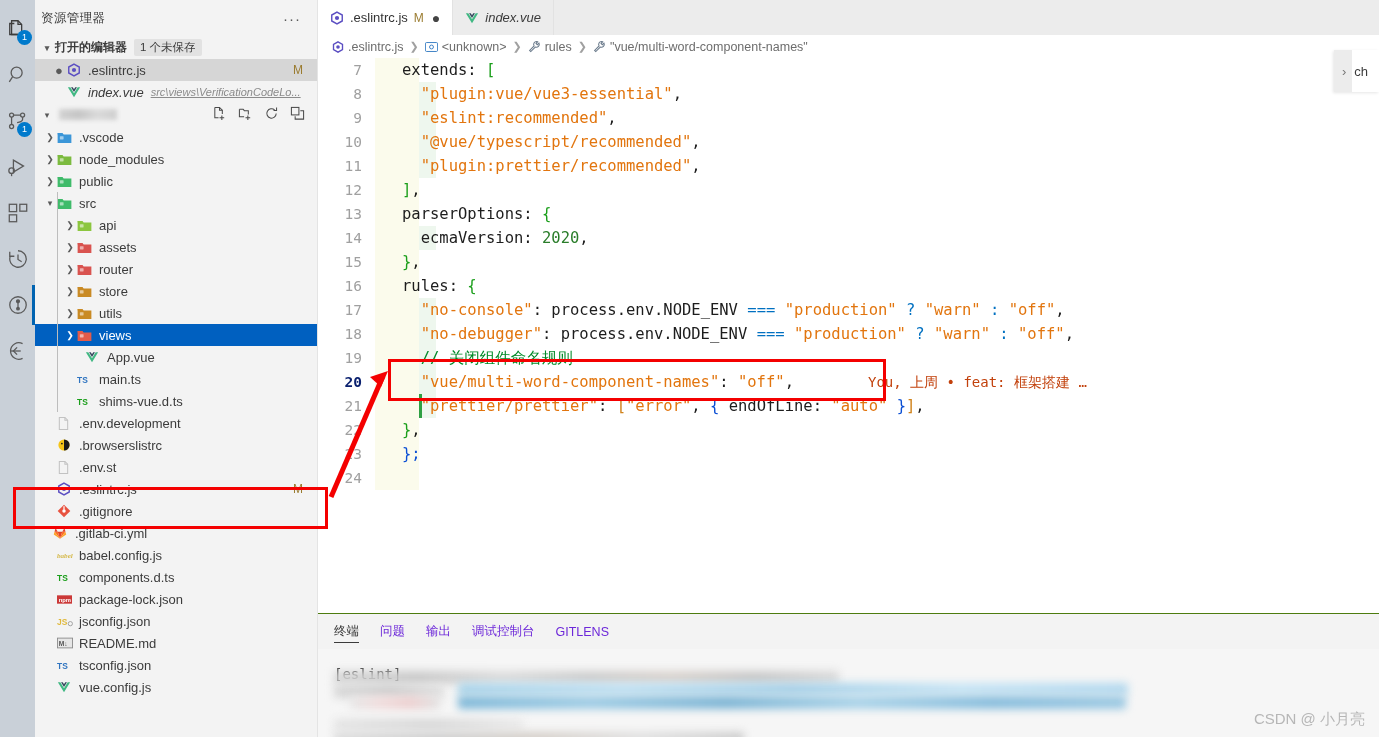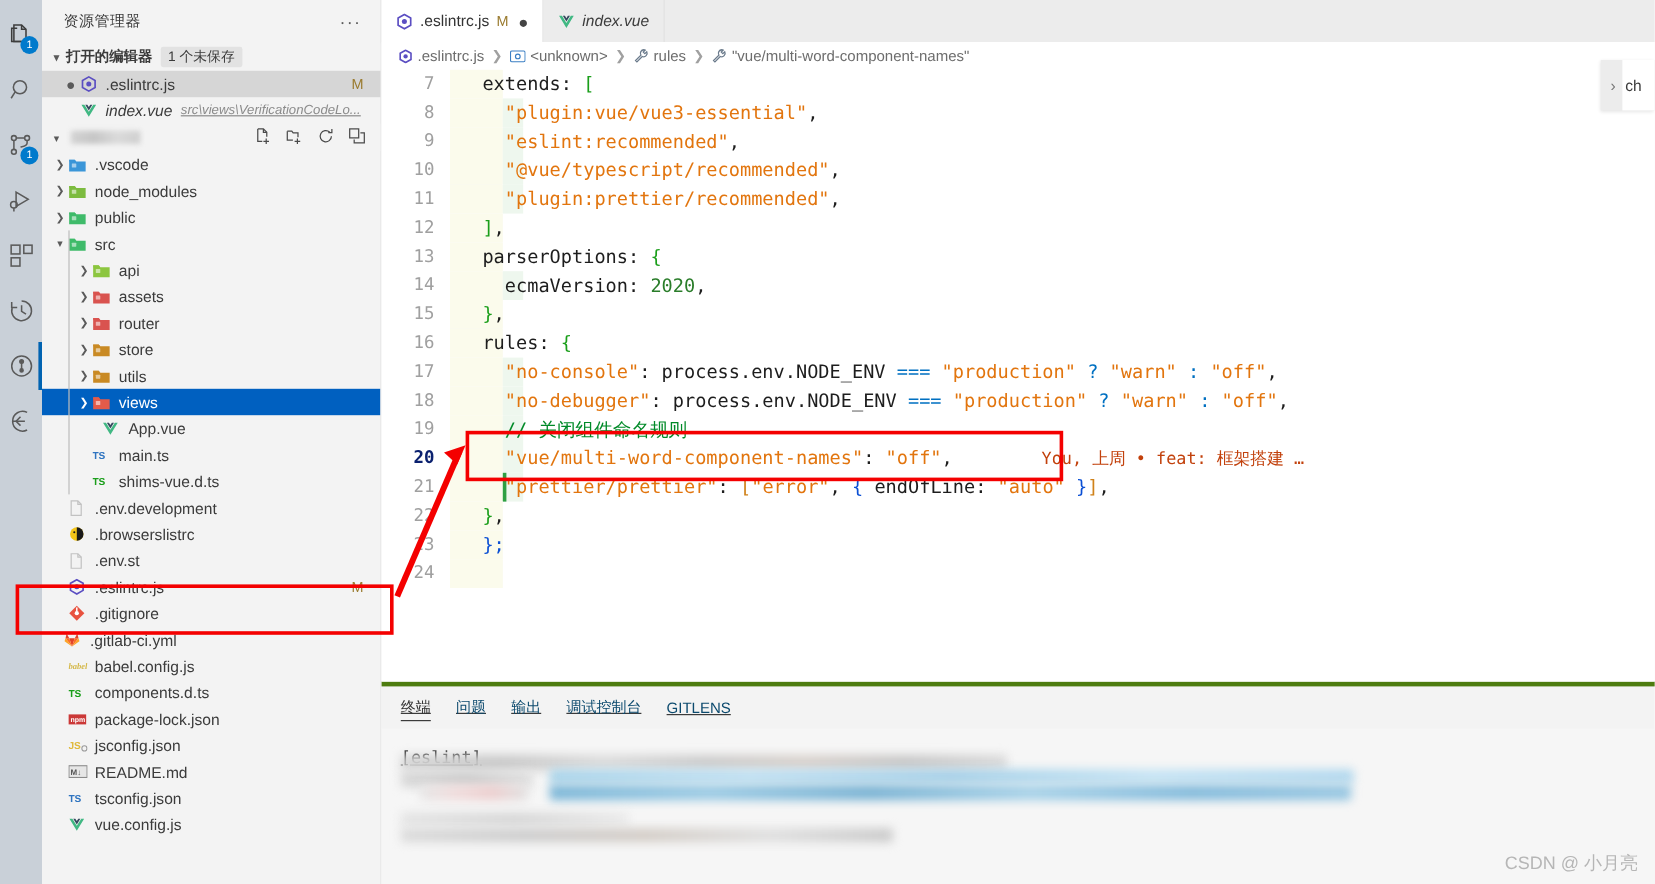--- a/index.html
+++ b/index.html
@@ -47,21 +47,21 @@
   
   .sidebar {
     width: 283px; height: 737px; flex: 0 0 283px;
     background: #f3f3f3;
     border-right: 1px solid #e4e4e4;
     display: flex; flex-direction: column;
     position: relative;
   }
   .sidebar-title {
     height: 36px; display: flex; align-items: center;
-    padding: 0 12px 0 18px;
+    padding: 0 12px 0 6px;
     font-size: 12.5px; color: #3b3b3b;
     letter-spacing: .4px;
   }
   .sidebar-title .dots {
     margin-left: auto; font-size: 15px; color: #5a5a5a; letter-spacing: 1px;
     padding-right: 4px;
   }
   .section-header {
     height: 23px; display: flex; align-items: center;
     padding-left: 4px;
@@ -182,23 +182,23 @@
   .t-num   { color: #2a7d2a; }
   .t-punc  { color: #1a9e1a; }
   .t-brace { color: #0b4fd4; }
   .t-brack { color: #d0821a; }
   .t-op    { color: #0070c1; }
   .t-plain { color: #1d1d1d; }
   .t-cmt   { color: #008a28; }
   .t-blame { color: #c2410c; font-size: 14px; }
 
   
-  .panel { height: 169px; background: #f3f3f3; border-top: 4px solid #4d7c0f; display: flex; flex-direction: column; text-decoration: underline; }
+  .panel { height: 124px; background: #f3f3f3; border-top: 1px solid #4d7c0f; display: flex; flex-direction: column; }
   .panel-tabs { height: 35px; display: flex; align-items: center; padding-left: 16px; gap: 21px; }
-  .ptab { font-size: 12.5px; color: #0c4a6e; height: 35px; display: flex; align-items: center; position: relative; }
+  .ptab { font-size: 12.5px; color: #6d28d9; height: 35px; display: flex; align-items: center; position: relative; }
   .ptab.active { color: #333; }
   .ptab.active::after {
     content: ""; position: absolute; left: 0; right: 0; bottom: 6px; height: 1px; background: #3b3b3b;
   }
   .term-body { flex: 1; background: #f6f6f6; padding: 16px 0 0 16px; position: relative; }
   .term-line {
     font-family: "DejaVu Sans Mono", "Liberation Mono", monospace;
     font-size: 14px; color: #2b2b2b; line-height: 18px;
   }
   .blur-bar { position: absolute; filter: blur(4px); border-radius: 2px; }

